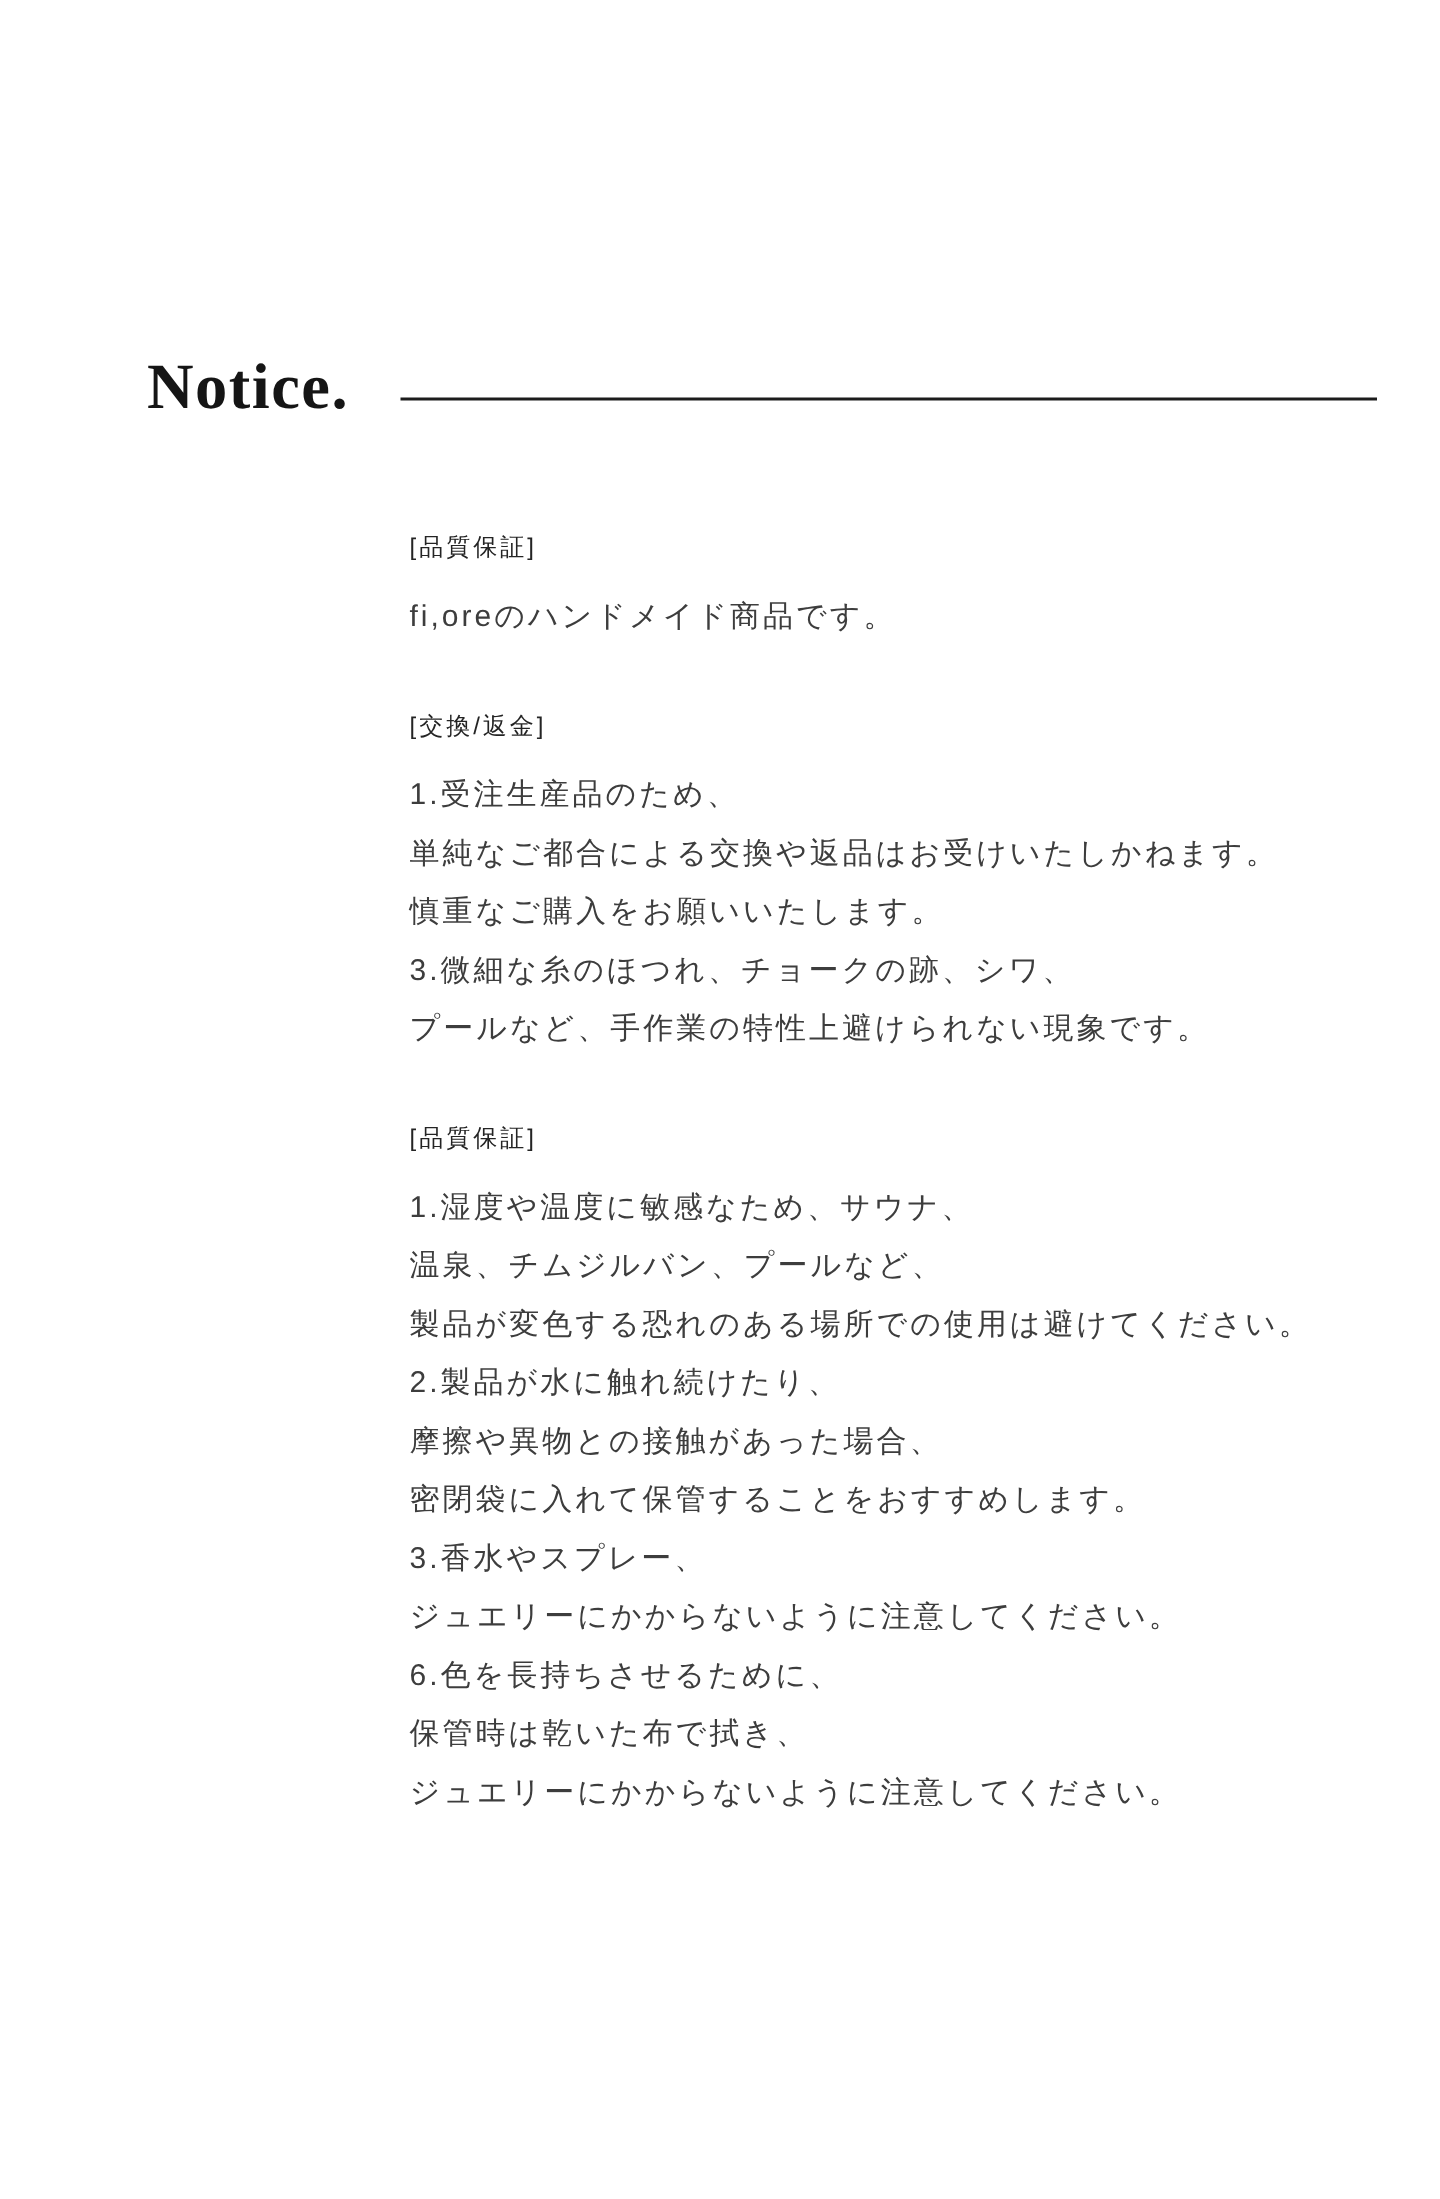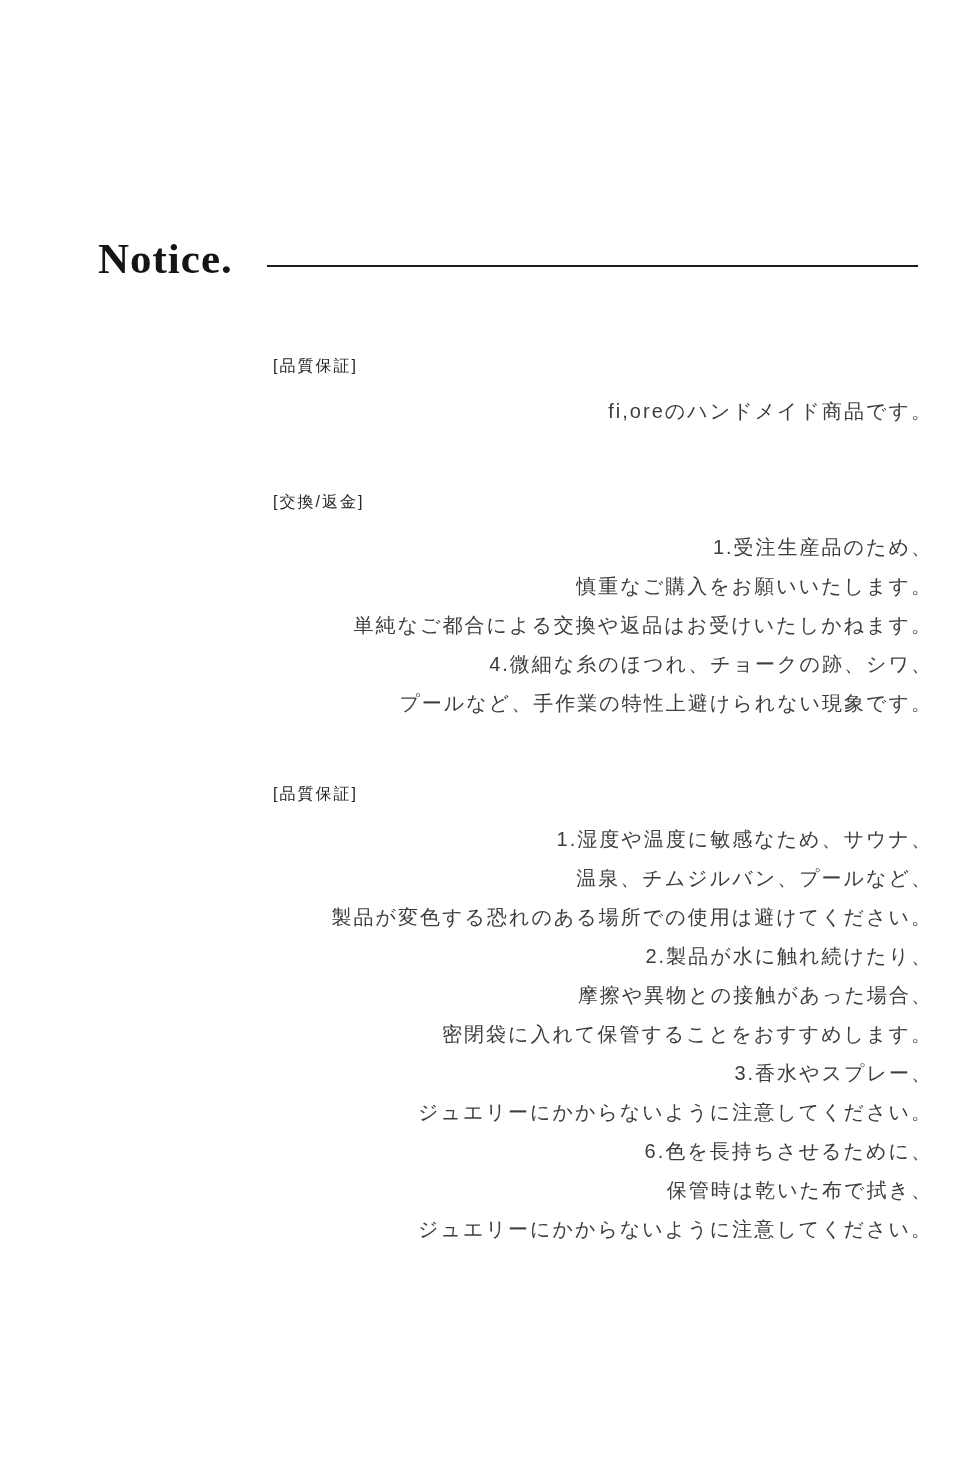--- a/index.html
+++ b/index.html
@@ -35,59 +35,58 @@
     flex: 1;
     height: 2px;
     background: #1c1c1c;
     margin-left: 34px;
     transform: translateY(7px);
   }
   .content {
     margin: 71px 60px 0 240px;
   }
   .notice-section + .notice-section {
-    margin-top: 57px;
+    margin-top: 40px;
   }
   .section-heading {
     margin: 0 0 12px 0;
     font-size: 16px;
     line-height: 28px;
     font-weight: 500;
     color: #242424;
     letter-spacing: 2px;
   }
   .section-line {
     margin: 0;
     font-size: 20px;
     line-height: 39px;
     font-weight: 400;
     color: #3d3d3d;
     letter-spacing: 2px;
-    text-align: right;
   }
 </style>
 </head>
 <body>
 
 <div class="page">
   <header class="notice-row">
     <h1 class="page-title">Notice.</h1>
     <div class="heading-rule"></div>
   </header>
   <main class="content">
       <section class="notice-section">
         <h2 class="section-heading">[品質保証]</h2>
         <p class="section-line">fi,oreのハンドメイド商品です。</p>
       </section>
       <section class="notice-section">
         <h2 class="section-heading">[交換/返金]</h2>
         <p class="section-line">1.受注生産品のため、</p>
+        <p class="section-line">単純なご都合による交換や返品はお受けいたしかねます。</p>
         <p class="section-line">慎重なご購入をお願いいたします。</p>
-        <p class="section-line">単純なご都合による交換や返品はお受けいたしかねます。</p>
-        <p class="section-line">4.微細な糸のほつれ、チョークの跡、シワ、</p>
+        <p class="section-line">3.微細な糸のほつれ、チョークの跡、シワ、</p>
         <p class="section-line">プールなど、手作業の特性上避けられない現象です。</p>
       </section>
       <section class="notice-section">
         <h2 class="section-heading">[品質保証]</h2>
         <p class="section-line">1.湿度や温度に敏感なため、サウナ、</p>
         <p class="section-line">温泉、チムジルバン、プールなど、</p>
         <p class="section-line">製品が変色する恐れのある場所での使用は避けてください。</p>
         <p class="section-line">2.製品が水に触れ続けたり、</p>
         <p class="section-line">摩擦や異物との接触があった場合、</p>
         <p class="section-line">密閉袋に入れて保管することをおすすめします。</p>

